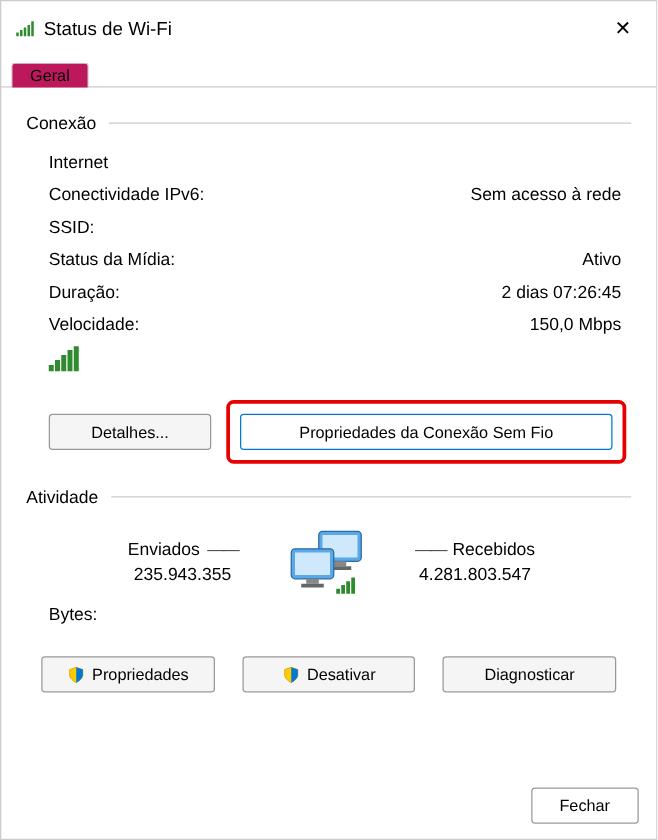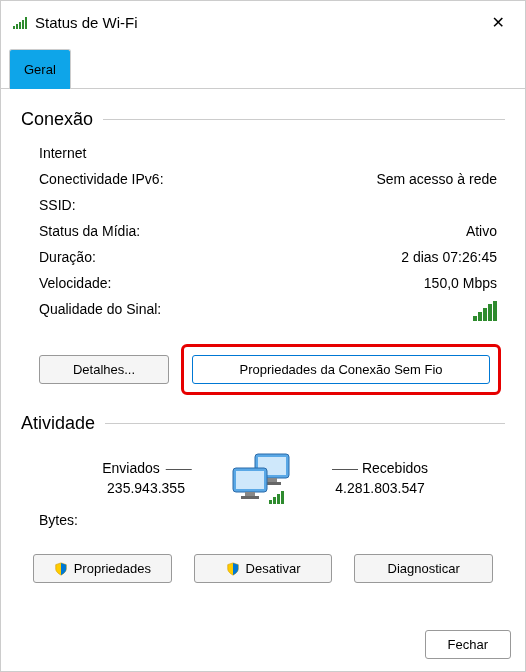--- a/index.html
+++ b/index.html
@@ -2,24 +2,24 @@
 <html><head>
   <meta charset="utf-8">
   <style>
     * { box-sizing: border-box; margin: 0; padding: 0; font-family: "Segoe UI", Tahoma, sans-serif; }
     body { width: 526px; height: 672px; background: #fff; font-size: 13px; color: #000; }
     .window { width: 100%; height: 100%; display: flex; flex-direction: column; border: 1px solid #ccc; }
     .titlebar { display: flex; align-items: center; padding: 8px 12px; gap: 8px; }
     .titlebar .title { font-size: 15px; }
     .close-btn { margin-left: auto; font-size: 16px; padding: 4px 8px; cursor: pointer; }
     .tabbar { display: flex; padding: 4px 8px 0 8px; border-bottom: 1px solid #ccc; }
-    .tab { padding: 12px 14px; border: 1px solid #ccc; border-bottom: none; background: #0ea5e9; font-size: 13px; border-radius: 3px 3px 0 0; position: relative; top: 1px; }
+    .tab { padding: 2px 14px; border: 1px solid #ccc; border-bottom: none; background: #be185d; font-size: 13px; border-radius: 3px 3px 0 0; position: relative; top: 1px; }
     .content { flex: 1; padding: 14px 20px; }
     .section-header { display: flex; align-items: center; margin: 6px 0 10px 0; }
-    .section-header .label { font-size: 18px; white-space: nowrap; }
+    .section-header .label { font-size: 14px; white-space: nowrap; }
     .section-header .line { flex: 1; height: 1px; background: #ccc; margin-left: 10px; }
     .kv-row { display: flex; justify-content: space-between; padding: 5px 8px 5px 18px; font-size: 14px; }
     .kv-row .k { color: #000; }
     .kv-row .v { color: #000; }
     .signal-bars { display: inline-flex; align-items: flex-end; gap: 1px; height: 20px; }
     .signal-bars span { width: 4px; background: #2e8b2e; }
     .signal-bars span:nth-child(1){height:5px}
     .signal-bars span:nth-child(2){height:9px}
     .signal-bars span:nth-child(3){height:13px}
     .signal-bars span:nth-child(4){height:17px}
@@ -95,21 +95,20 @@
     </div>
     <div class="kv-row">
       <span class="k">Duração:</span>
       <span class="v">2 dias 07:26:45</span>
     </div>
     <div class="kv-row">
       <span class="k">Velocidade:</span>
       <span class="v">150,0 Mbps</span>
     </div>
     <div class="kv-row">
-      <span class="k">Qualidade do Sinal:</span>
       <span class="signal-bars">
         <span></span>
           <span></span>
           <span></span>
           <span></span>
           <span></span>
       </span>
     </div>
 
     <div class="button-row" style="margin-top:6px;">

